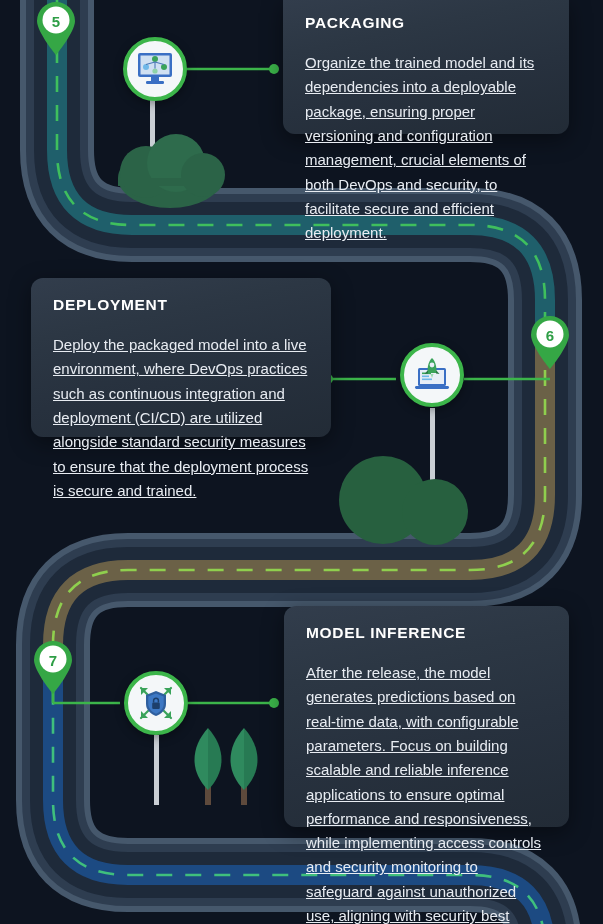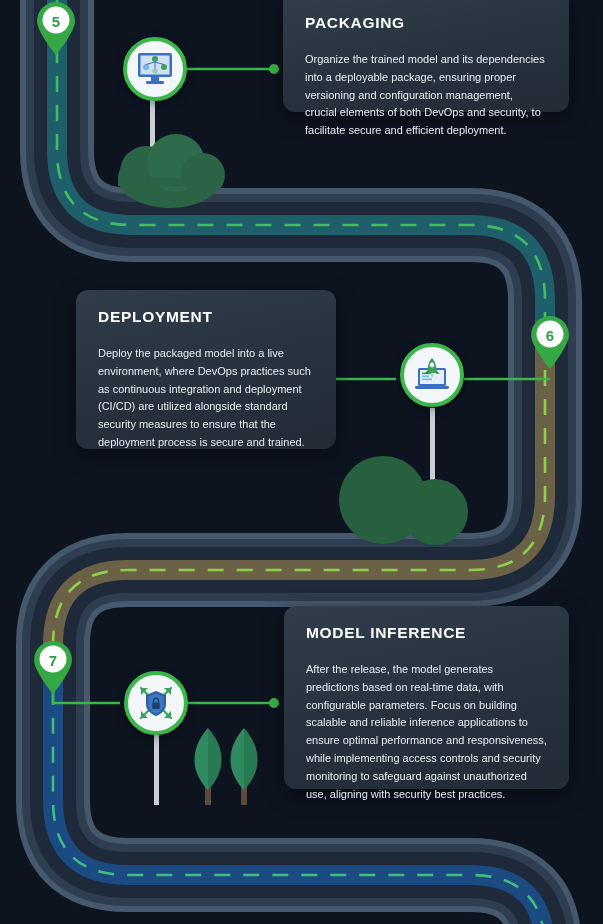--- a/index.html
+++ b/index.html
@@ -27,28 +27,29 @@
   .card-title{
     color:#ffffff;
     font-size:15.5px;
     font-weight:bold;
     letter-spacing:.7px;
     margin:0 0 20px 0;
     line-height:1.1;
   }
   .card-body{
     color:#e8ecf2;
-    font-size:11px;
+    font-size:15px;
     line-height:1.62;
     margin:0;
-  }
-  #card-packaging{left:283px;top:0px;width:286px;height:112px;border-top-left-radius:0;border-top-right-radius:0;}
+    text-decoration:underline;
+  }
+  #card-packaging{left:283px;top:0px;width:286px;height:134px;border-top-left-radius:0;border-top-right-radius:0;}
   #card-packaging{padding-top:14px;}
-  #card-deployment{left:31px;top:290px;width:260px;height:159px;margin-left:45px;}
-  #card-inference{left:284px;top:606px;width:285px;height:183px;}
+  #card-deployment{left:31px;top:278px;width:300px;height:159px;}
+  #card-inference{left:284px;top:606px;width:285px;height:221px;}
 
   
   .pin{position:absolute;z-index:7;width:46px;height:58px;}
   .pin svg{display:block;width:46px;height:58px;}
   .pin .pin-num{
     position:absolute;left:0;top:0;width:46px;height:46px;
     display:flex;align-items:center;justify-content:center;
     color:#2e9e46;font-size:15px;font-weight:bold;
     pointer-events:none;
   }

